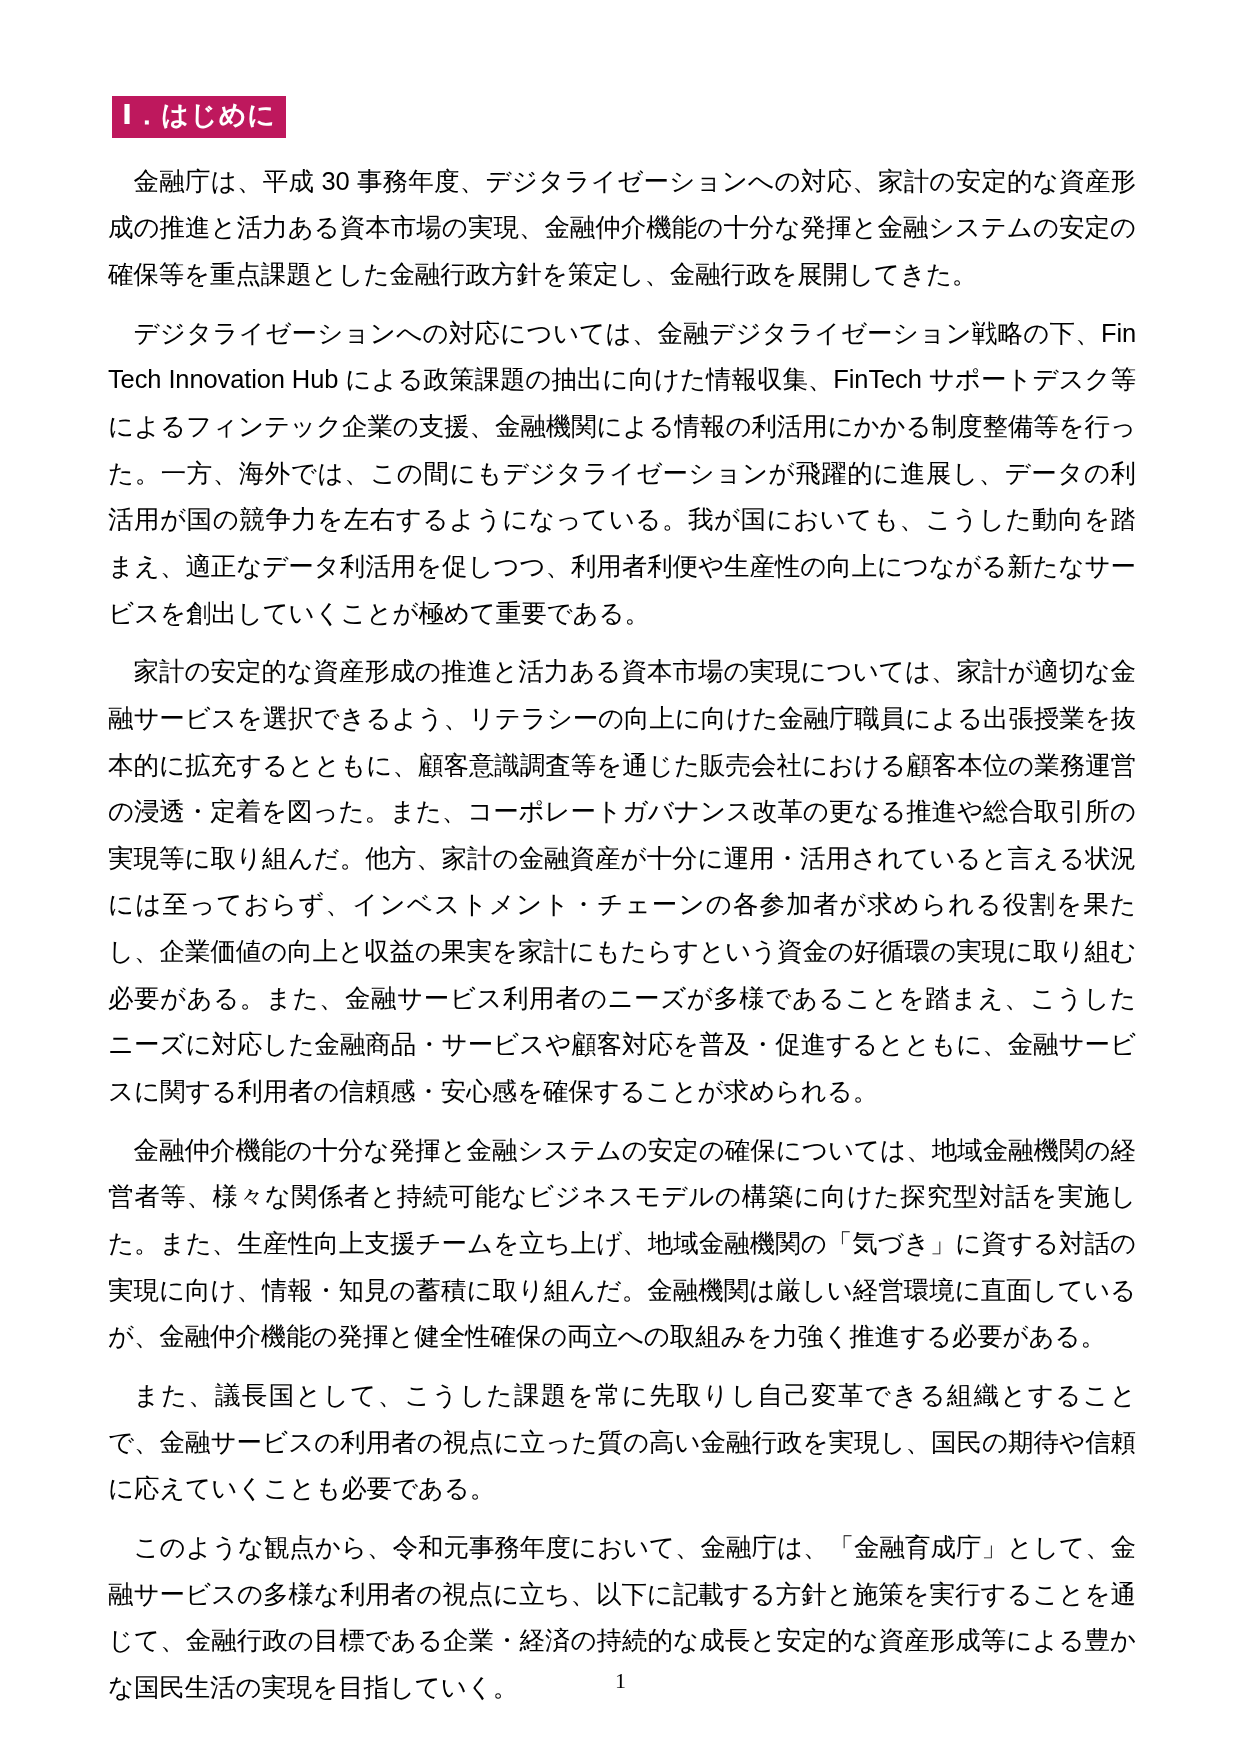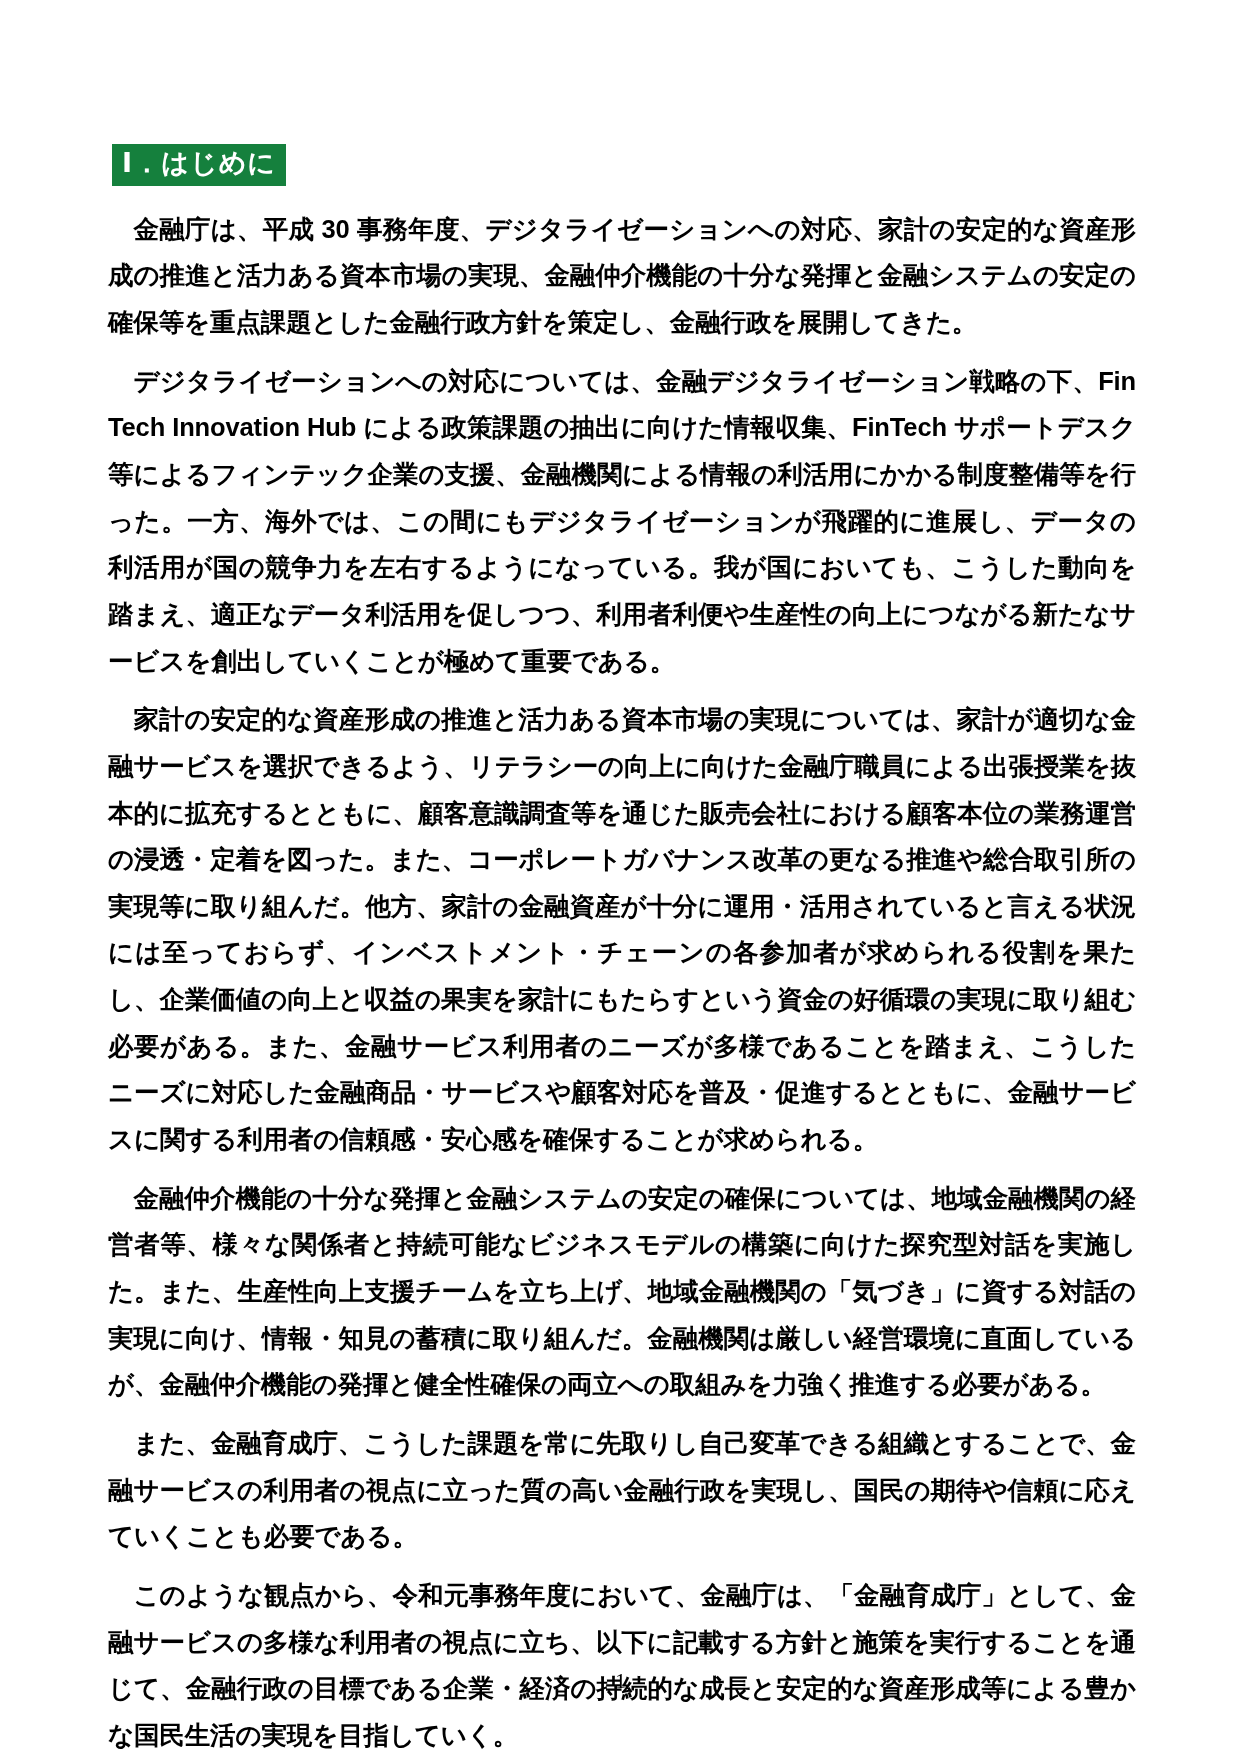--- a/index.html
+++ b/index.html
@@ -22,43 +22,42 @@
     overflow: hidden;
   }
   .content {
     position: absolute;
     left: 108px;
     top: 96px;
     width: 1028px;
   }
   .section-heading {
     display: inline-block;
-    background: #15803d;
+    background: #be185d;
     color: #ffffff;
     font-size: 27px;
     line-height: 1.32;
     font-weight: 700;
     padding: 2px 10px 4px 10px;
     letter-spacing: 0.04em;
     white-space: nowrap;
-    margin-top: 48px;
   }
   .heading-wrap {
     margin: 0 0 20px 0;
     padding-left: 4px;
   }
   p.para {
     margin: 0 0 12px 0;
     font-size: 25.5px;
     line-height: 1.83;
     text-align: justify;
     text-justify: inter-character;
     text-indent: 1em;
     letter-spacing: -0.005em;
-    font-weight: 700;
+    font-weight: 400;
     word-break: break-all;
     overflow-wrap: anywhere;
   }
   p.para:last-child {
     margin-bottom: 0;
   }
   .page-number {
     position: absolute;
     left: 0;
     right: 0;
@@ -81,20 +80,20 @@
 
     <p class="para">金融庁は、平成 30 事務年度、デジタライゼーションへの対応、家計の安定的な資産形成の推進と活力ある資本市場の実現、金融仲介機能の十分な発揮と金融システムの安定の確保等を重点課題とした金融行政方針を策定し、金融行政を展開してきた。</p>
 
     <p class="para">デジタライゼーションへの対応については、金融デジタライゼーション戦略の下、FinTech Innovation Hub による政策課題の抽出に向けた情報収集、FinTech サポートデスク等によるフィンテック企業の支援、金融機関による情報の利活用にかかる制度整備等を行った。一方、海外では、この間にもデジタライゼーションが飛躍的に進展し、データの利活用が国の競争力を左右するようになっている。我が国においても、こうした動向を踏まえ、適正なデータ利活用を促しつつ、利用者利便や生産性の向上につながる新たなサービスを創出していくことが極めて重要である。</p>
 
     <p class="para">家計の安定的な資産形成の推進と活力ある資本市場の実現については、家計が適切な金融サービスを選択できるよう、リテラシーの向上に向けた金融庁職員による出張授業を抜本的に拡充するとともに、顧客意識調査等を通じた販売会社における顧客本位の業務運営の浸透・定着を図った。また、コーポレートガバナンス改革の更なる推進や総合取引所の実現等に取り組んだ。他方、家計の金融資産が十分に運用・活用されていると言える状況には至っておらず、インベストメント・チェーンの各参加者が求められる役割を果たし、企業価値の向上と収益の果実を家計にもたらすという資金の好循環の実現に取り組む必要がある。また、金融サービス利用者のニーズが多様であることを踏まえ、こうしたニーズに対応した金融商品・サービスや顧客対応を普及・促進するとともに、金融サービスに関する利用者の信頼感・安心感を確保することが求められる。</p>
 
     <p class="para">金融仲介機能の十分な発揮と金融システムの安定の確保については、地域金融機関の経営者等、様々な関係者と持続可能なビジネスモデルの構築に向けた探究型対話を実施した。また、生産性向上支援チームを立ち上げ、地域金融機関の「気づき」に資する対話の実現に向け、情報・知見の蓄積に取り組んだ。金融機関は厳しい経営環境に直面しているが、金融仲介機能の発揮と健全性確保の両立への取組みを力強く推進する必要がある。</p>
 
 
-    <p class="para">また、金融育成庁、こうした課題を常に先取りし自己変革できる組織とすることで、金融サービスの利用者の視点に立った質の高い金融行政を実現し、国民の期待や信頼に応えていくことも必要である。</p>
+    <p class="para">また、議長国として、こうした課題を常に先取りし自己変革できる組織とすることで、金融サービスの利用者の視点に立った質の高い金融行政を実現し、国民の期待や信頼に応えていくことも必要である。</p>
 
     <p class="para">このような観点から、令和元事務年度において、金融庁は、「金融育成庁」として、金融サービスの多様な利用者の視点に立ち、以下に記載する方針と施策を実行することを通じて、金融行政の目標である企業・経済の持続的な成長と安定的な資産形成等による豊かな国民生活の実現を目指していく。</p>
 
   </div>
 
   <div class="page-number">1</div>
 </div>
 
 </body></html>

